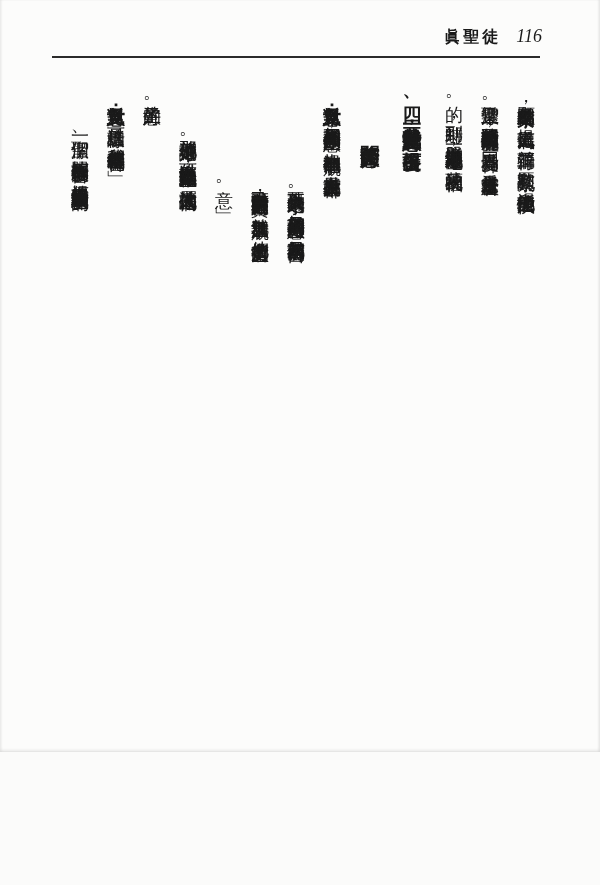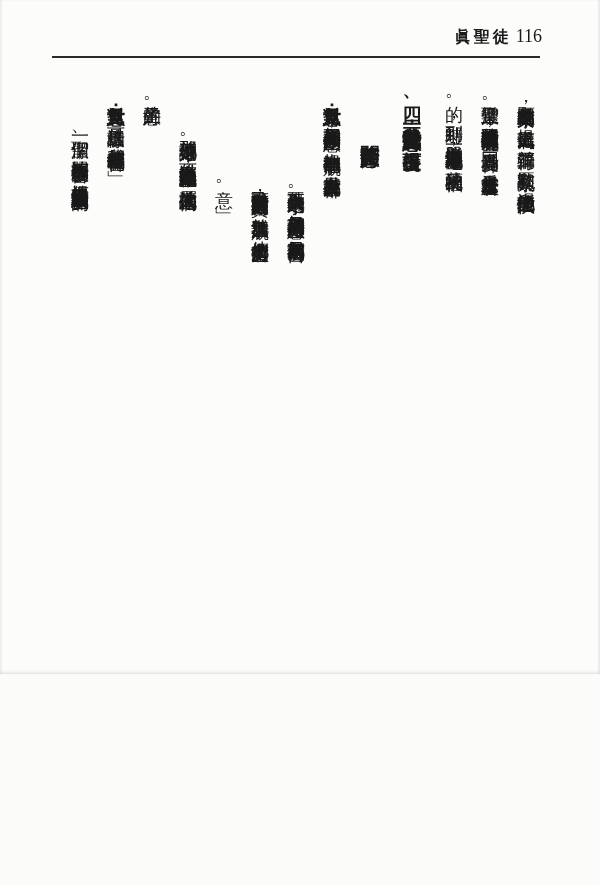--- a/index.html
+++ b/index.html
@@ -5,42 +5,43 @@
   * { margin: 0; padding: 0; box-sizing: border-box; }
   html, body {
     width: 600px; height: 885px;
     background: #fbfbfa;
     font-family: "Liberation Serif", "DejaVu Serif", serif;
     color: #1a1a1a;
     overflow: hidden;
   }
   .page {
     position: relative;
-    width: 600px; height: 674px;
+    width: 600px; height: 752px;
     background: #fcfcfb;
     box-shadow: inset 0 -2px 3px rgba(0,0,0,0.08), inset -2px 0 2px rgba(0,0,0,0.05), inset 2px 0 2px rgba(0,0,0,0.04);
   }
   
   .running-head {
     position: absolute;
     top: 26px; left: 55px; right: 58px;
     height: 26px;
     display: flex;
     justify-content: flex-end;
     align-items: baseline;
   }
   .book-title {
     font-size: 16px;
     font-weight: bold;
     letter-spacing: 3px;
   }
   .page-number {
     font-size: 18px;
-    margin-left: 4px;
+    margin-left: 15px;
     font-family: "Liberation Serif", "DejaVu Serif", serif;
+    font-style: italic;
   }
   .head-rule {
     position: absolute;
     top: 56px; left: 52px;
     width: 488px; height: 2px;
     background: #2b2b2b;
   }
   
   .text-body {
     position: absolute;

